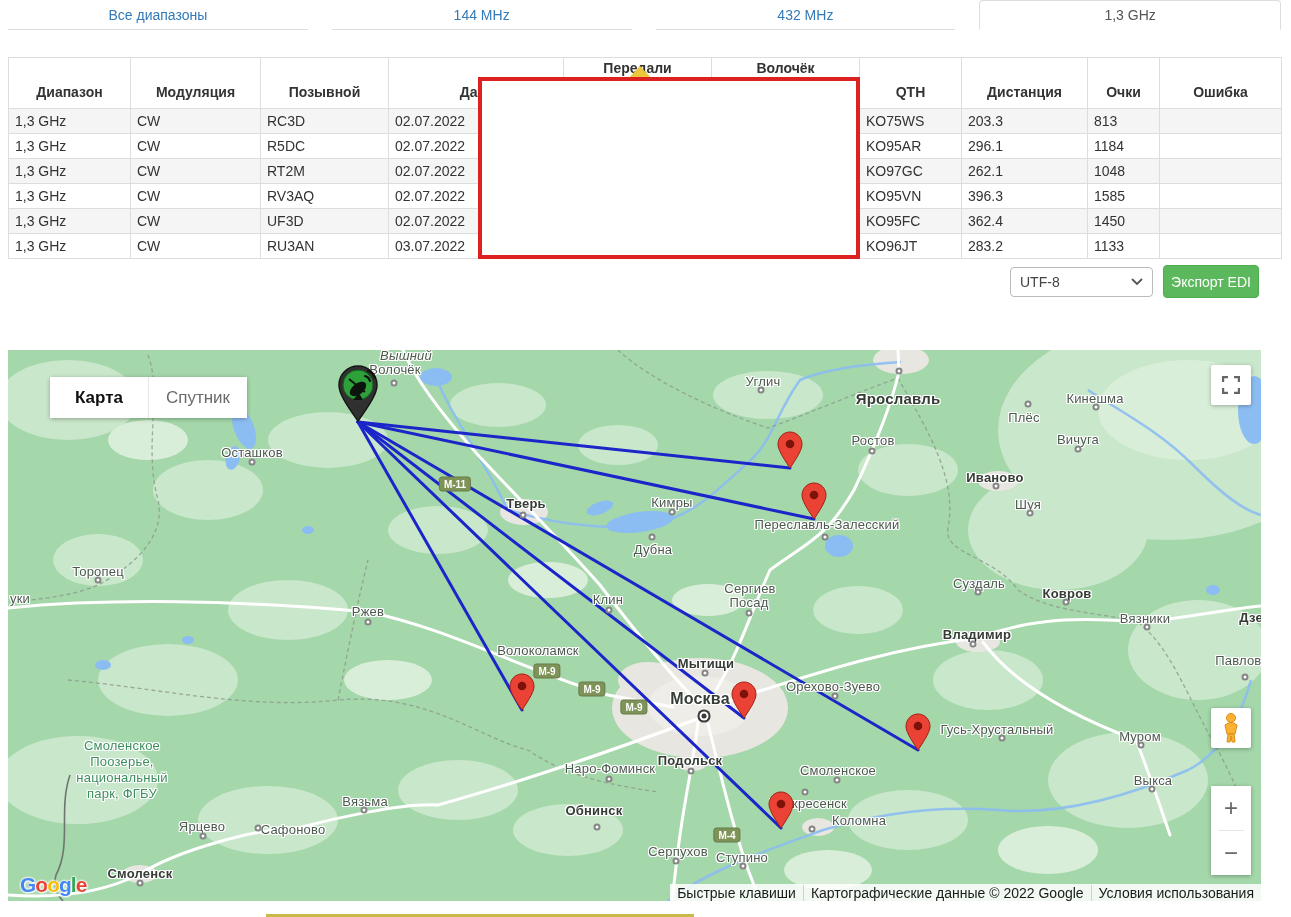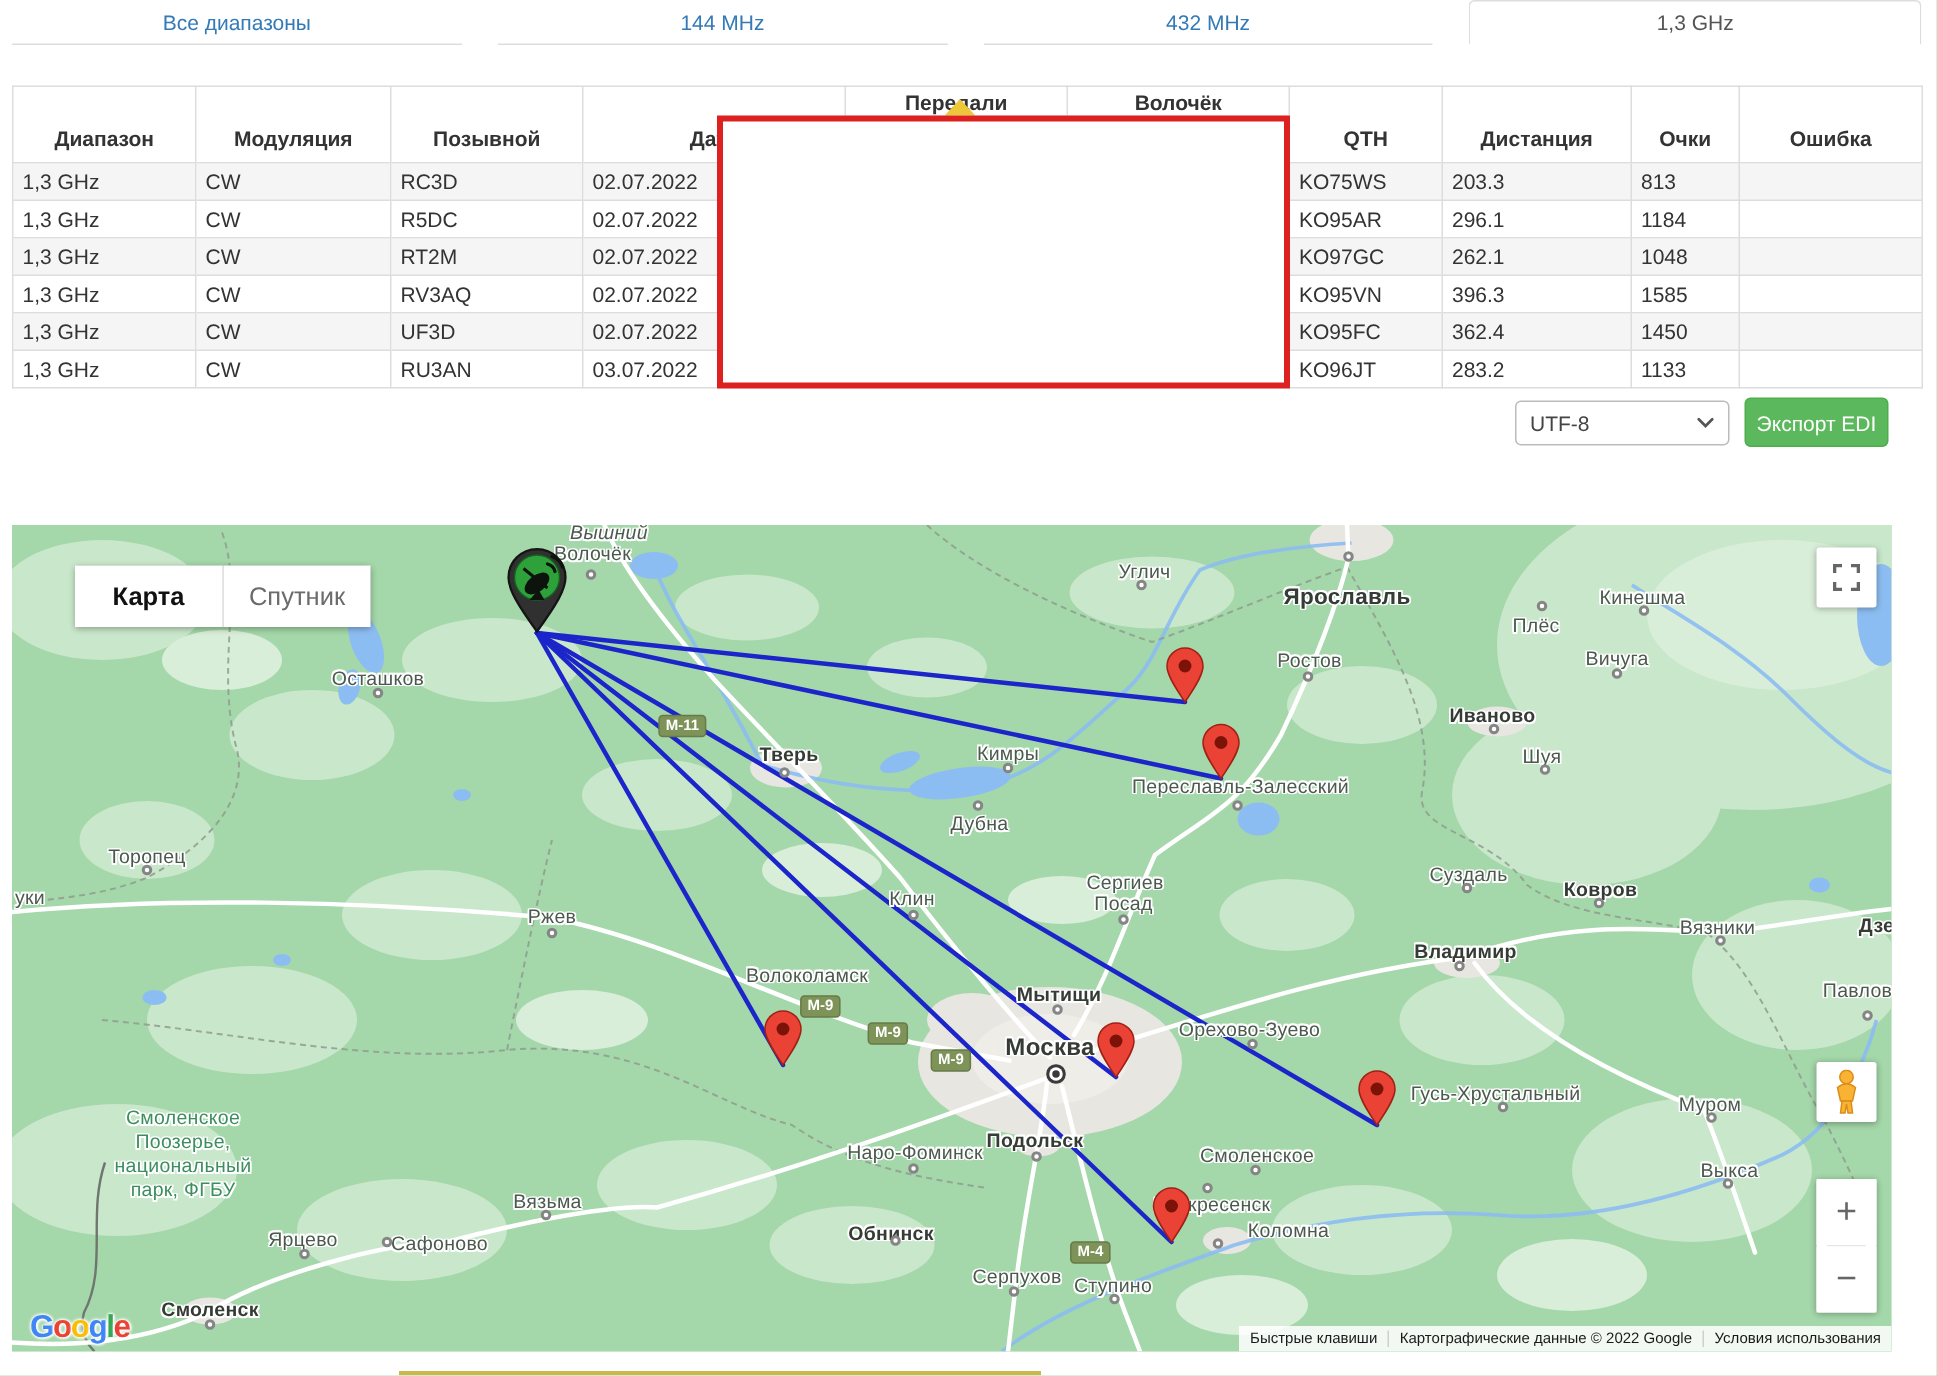--- a/index.html
+++ b/index.html
@@ -78,21 +78,21 @@
   .fullscreen { top:15px; height:40px; }
   .pegman { top:358px; height:40px; }
   .zoomctl { position:absolute; left:1203px; top:436px; width:40px; height:89px; background:#fff;
              z-index:6; box-shadow:0 1px 4px rgba(0,0,0,.3); display:flex; flex-direction:column;
              border-radius:2px; }
   .zoomctl button { flex:1; border:none; background:#fff; font-size:24px; color:#666;
                     cursor:pointer; line-height:1; }
   .zoomctl .divider { height:1px; background:#e6e6e6; margin:0 7px; }
 
   .gattr { position:absolute; right:0; bottom:0; height:17px; background:rgba(255,255,255,.85);
-           display:flex; align-items:center; font-size:10px; color:#1a1a1a; z-index:6; }
+           display:flex; align-items:center; font-size:14px; color:#1a1a1a; z-index:6; }
   .gattr span { padding:0 7px; white-space:nowrap; }
   .gattr span + span { border-left:1px solid #cfcfcf; }
   .glogo { position:absolute; left:12px; bottom:4px; z-index:6; font-size:21px; font-weight:bold;
            letter-spacing:-1px; z-index:6;
            text-shadow:0 0 2px #fff,0 0 2px #fff,0 0 3px #fff,1px 1px 2px #fff; }
 
   .below-strip { position:absolute; left:266px; top:914px; width:428px; height:3px; background:#c9b94a; }
 </style>
 </head>
 <body>
@@ -354,21 +354,21 @@
         <div class="map-label " style="left: 825px; top: 336px;">Орехово-Зуево</div>
         <div class="map-label " style="left: 989px; top: 379px;">Гусь-Хрустальный</div>
         <div class="map-label " style="left: 1132px; top: 386px;">Муром</div>
         <div class="map-label " style="left: 1234px; top: 310px;">Павлово</div>
         <div class="map-label " style="left: 1145px; top: 430px;">Выкса</div>
         <div class="map-label " style="left: 602px; top: 418px;">Наро-Фоминск</div>
         <div class="map-label bold" style="left: 682px; top: 410px;">Подольск</div>
         <div class="map-label " style="left: 830px; top: 420px;">Смоленское</div>
         <div class="map-label " style="left: 800px; top: 453px;">Воскресенск</div>
         <div class="map-label " style="left: 805px; top: 470px; margin-left: 46px;">Коломна</div>
-        <div class="map-label bold" style="left: 586px; top: 472px;">Обнинск</div>
+        <div class="map-label bold" style="left: 586px; top: 460px;">Обнинск</div>
         <div class="map-label " style="left: 670px; top: 501px;">Серпухов</div>
         <div class="map-label " style="left: 734px; top: 507px;">Ступино</div>
         <div class="map-label " style="left: 357px; top: 451px;">Вязьма</div>
         <div class="map-label " style="left: 194px; top: 476px;">Ярцево</div>
         <div class="map-label " style="left: 285px; top: 479px;">Сафоново</div>
         <div class="map-label bold" style="left: 132px; top: 523px;">Смоленск</div>
         <div class="map-label green" style="left: 114px; top: 395px;">Смоленское</div>
         <div class="map-label green" style="left: 114px; top: 411px;">Поозерье,</div>
         <div class="map-label green" style="left: 114px; top: 427px;">национальный</div>
         <div class="map-label green" style="left: 114px; top: 443px;">парк, ФГБУ</div>

